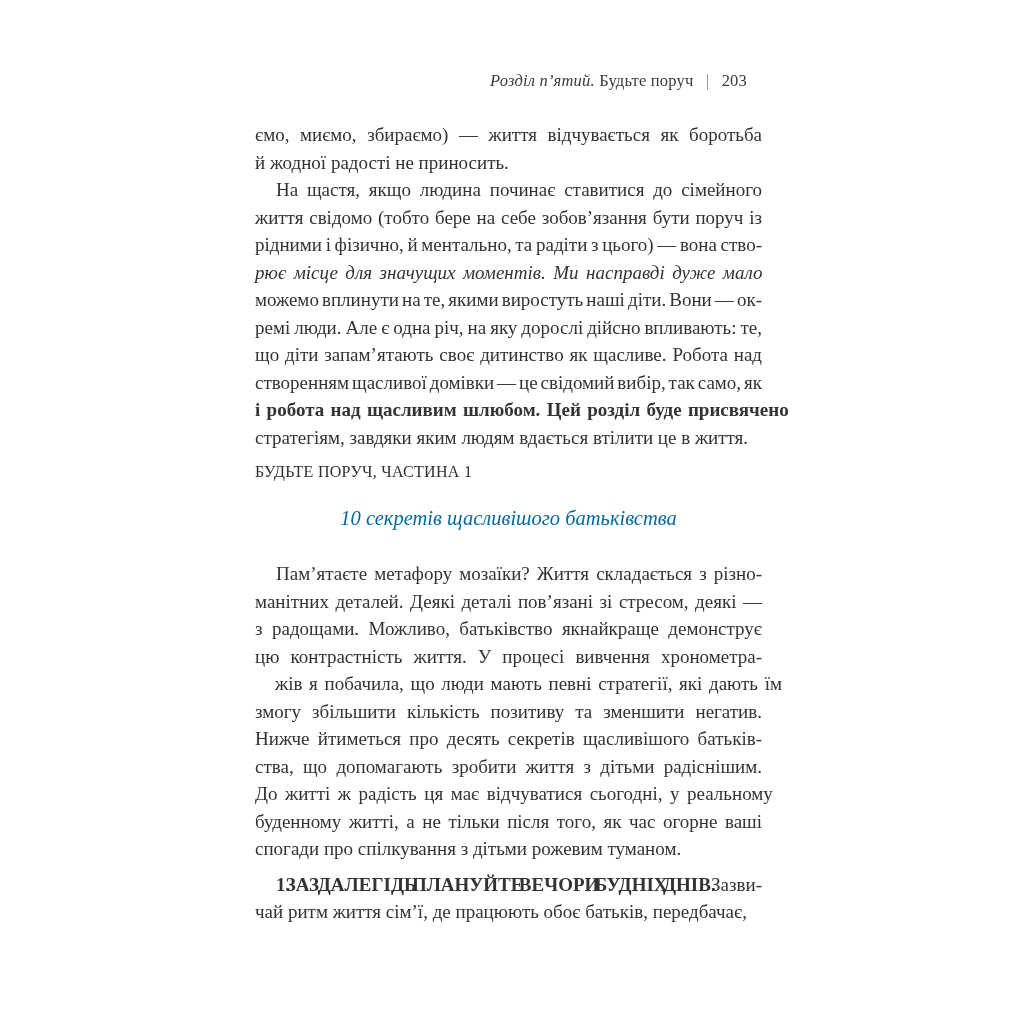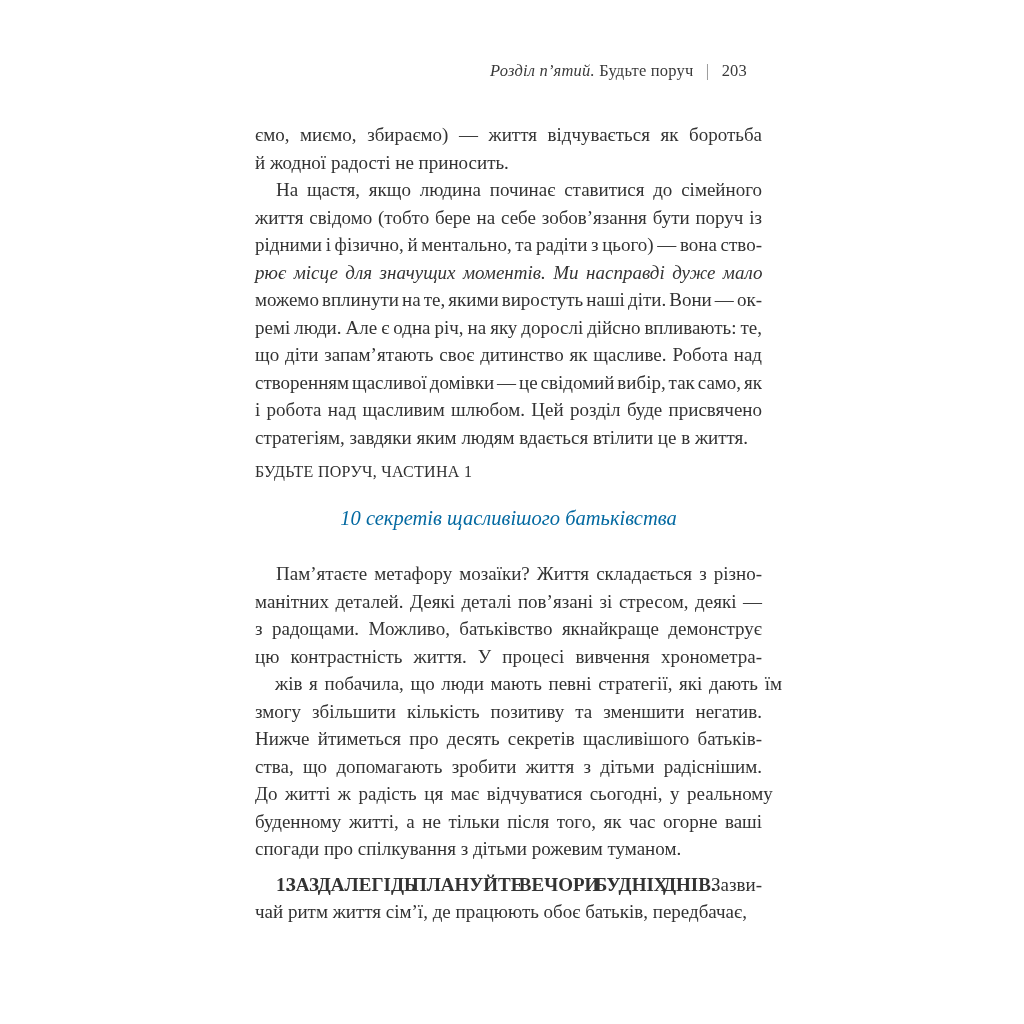--- a/index.html
+++ b/index.html
@@ -6,21 +6,21 @@
   .page{
     position:relative;
     width:1024px;height:1024px;
     background:#ffffff;
     font-family:"Liberation Serif", serif;
     color:#333333;
     overflow:hidden;
   }
   .page-header{
     position:absolute;
-    left:255px;top:61px;width:492px;
+    left:255px;top:71px;width:492px;
     text-align:right;
     font-size:16.5px;
     letter-spacing:0.2px;
     color:#3a3a3a;
   }
   .page-header .chapter{font-style:italic;}
   .page-header .sep{color:#8a8a8a;margin:0 8px;}
   #content{
     position:absolute;
     left:255px;top:121px;width:507px;
@@ -62,21 +62,21 @@
       </div>
       <div class="para">
         <div class="line indent"><span style="word-spacing: 4.06696px;">На щастя, якщо людина починає ставитися до сімейного</span></div>
         <div class="line"><span style="word-spacing: 1.06944px;">життя свідомо (тобто бере на себе зобов’язання бути поруч із</span></div>
         <div class="line"><span style="word-spacing: -1.08097px;">рідними і фізично, й ментально, та радіти з цього) — вона ство-</span></div>
         <div class="line"><span style="word-spacing: 2.72266px; font-style: italic;">рює місце для значущих моментів. Ми насправді дуже мало</span></div>
         <div class="line"><span style="word-spacing: -1.65469px;">можемо вплинути на те, якими виростуть наші діти. Вони — ок-</span></div>
         <div class="line"><span style="word-spacing: -0.759943px;">ремі люди. Але є одна річ, на яку дорослі дійсно впливають: те,</span></div>
         <div class="line"><span style="word-spacing: 1.09961px; text-align: right;">що діти запам’ятають своє дитинство як щасливе. Робота над</span></div>
         <div class="line"><span style="word-spacing: -1.82639px;">створенням щасливої домівки — це свідомий вибір, так само, як</span></div>
-        <div class="line"><span style="word-spacing: 1.58984px;">і робота над щасливим шлюбом. Цей розділ буде присвячено</span></div>
+        <div class="line"><span style="word-spacing: 1.58984px; font-weight: bold;">і робота над щасливим шлюбом. Цей розділ буде присвячено</span></div>
         <div class="line"><span>стратегіям, завдяки яким людям вдається втілити це в життя.</span></div>
       </div>
       <div class="heading">БУДЬТЕ ПОРУЧ, ЧАСТИНА 1</div>
       <div class="subtitle">10 секретів щасливішого батьківства</div>
       <div class="para">
         <div class="line indent"><span style="word-spacing: 2.29688px;">Пам’ятаєте метафору мозаїки? Життя складається з різно-</span></div>
         <div class="line"><span style="word-spacing: 1.77539px;">манітних деталей. Деякі деталі пов’язані зі стресом, деякі —</span></div>
         <div class="line"><span style="word-spacing: 4.73125px;">з радощами. Можливо, батьківство якнайкраще демонструє</span></div>
         <div class="line"><span style="word-spacing: 6.34896px;">цю контрастність життя. У процесі вивчення хронометра-</span></div>
         <div class="line"><span style="word-spacing: 1.92344px; margin-left: 20px;">жів я побачила, що люди мають певні стратегії, які дають їм</span></div>

